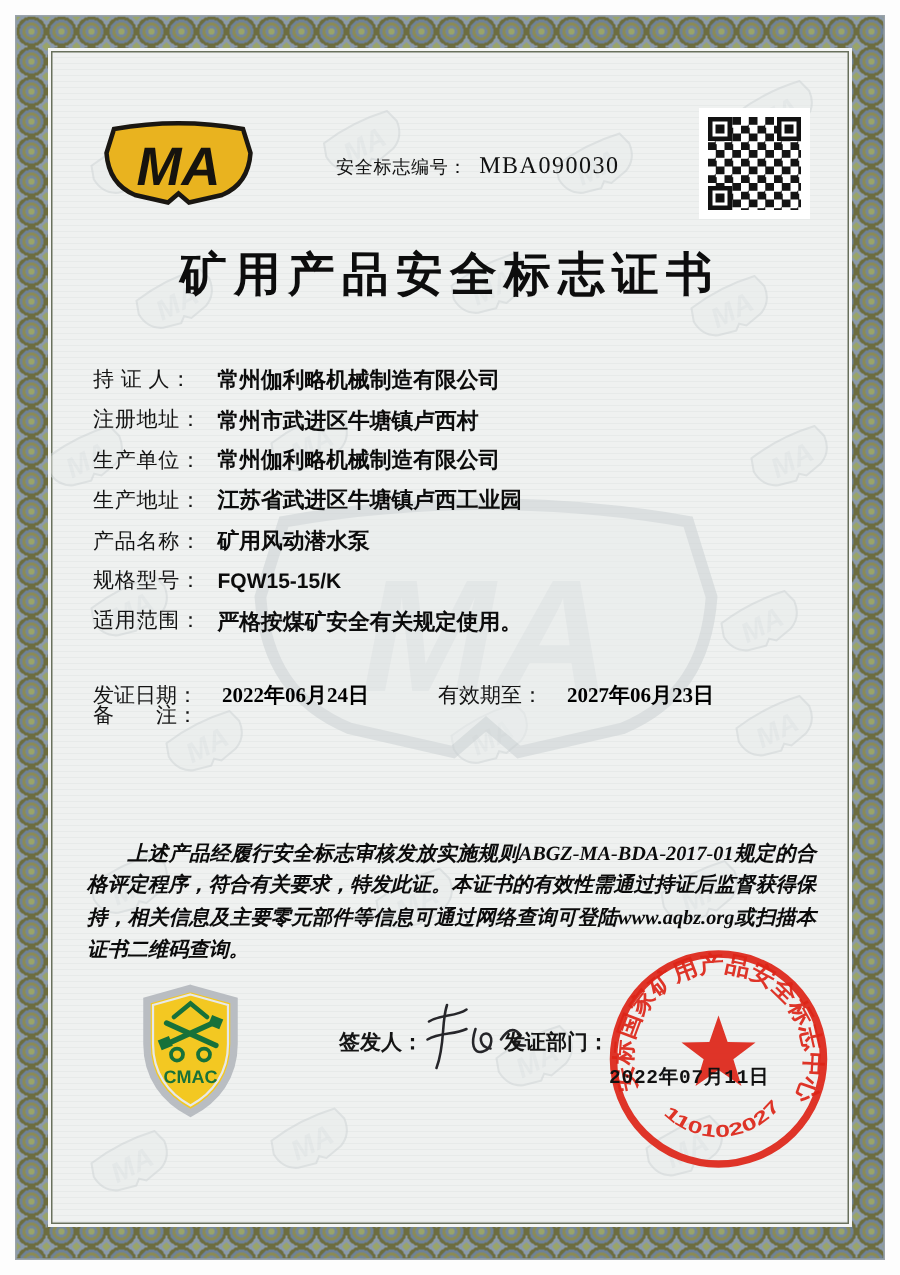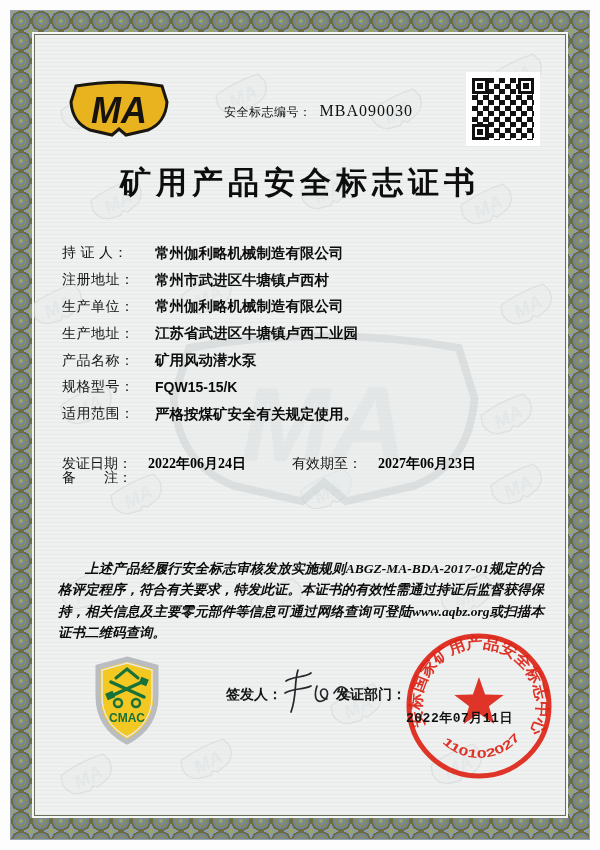--- a/index.html
+++ b/index.html
@@ -33,21 +33,21 @@
       background-blend-mode:normal;}
   .qr-inner{background:repeating-conic-gradient(#141414 0% 25%,transparent 0% 50%) 0 0/11px 11px;}
   .finder{position:absolute;width:16px;height:16px;border:3px solid #111;background:#fff;box-sizing:border-box;}
   .finder::after{content:"";position:absolute;left:2px;top:2px;width:6px;height:6px;background:#111;}
   .finder.tl{left:0;top:0}.finder.tr{right:0;top:0}.finder.bl{left:0;bottom:0}
 
   .cert-title{position:absolute;left:0;right:0;top:162px;text-align:center;
       font-size:31px;font-weight:700;color:#0d0d0d;letter-spacing:5px;}
 
   .fields{position:absolute;left:62px;top:240px;right:44px;}
-  .row{display:flex;align-items:center;height:26.8px;gap:10px;}
+  .row{display:flex;align-items:center;height:26.8px;}
   .row .lbl{font-size:14px;color:#141414;min-width:83px;letter-spacing:.5px;white-space:nowrap;}
   .row .val{font-size:14.5px;font-weight:700;color:#0c0c0c;white-space:nowrap;}
   .row .val.gap{margin-left:16px;}
   .val.code{font-family:"DejaVu Sans Mono", monospace;font-weight:600;font-size:13.5px;}
   .val.model{font-family:"Liberation Sans", sans-serif;font-weight:700;font-size:14px;}
 
   .dates{position:absolute;left:62px;top:455px;display:flex;align-items:center;}
   .dates .lbl{font-size:14px;color:#141414;white-space:nowrap;}
   .dates .val{font-size:14px;font-weight:700;margin-left:16px;white-space:nowrap;}
   .dates .pair2{margin-left:46px;display:flex;align-items:center;}

